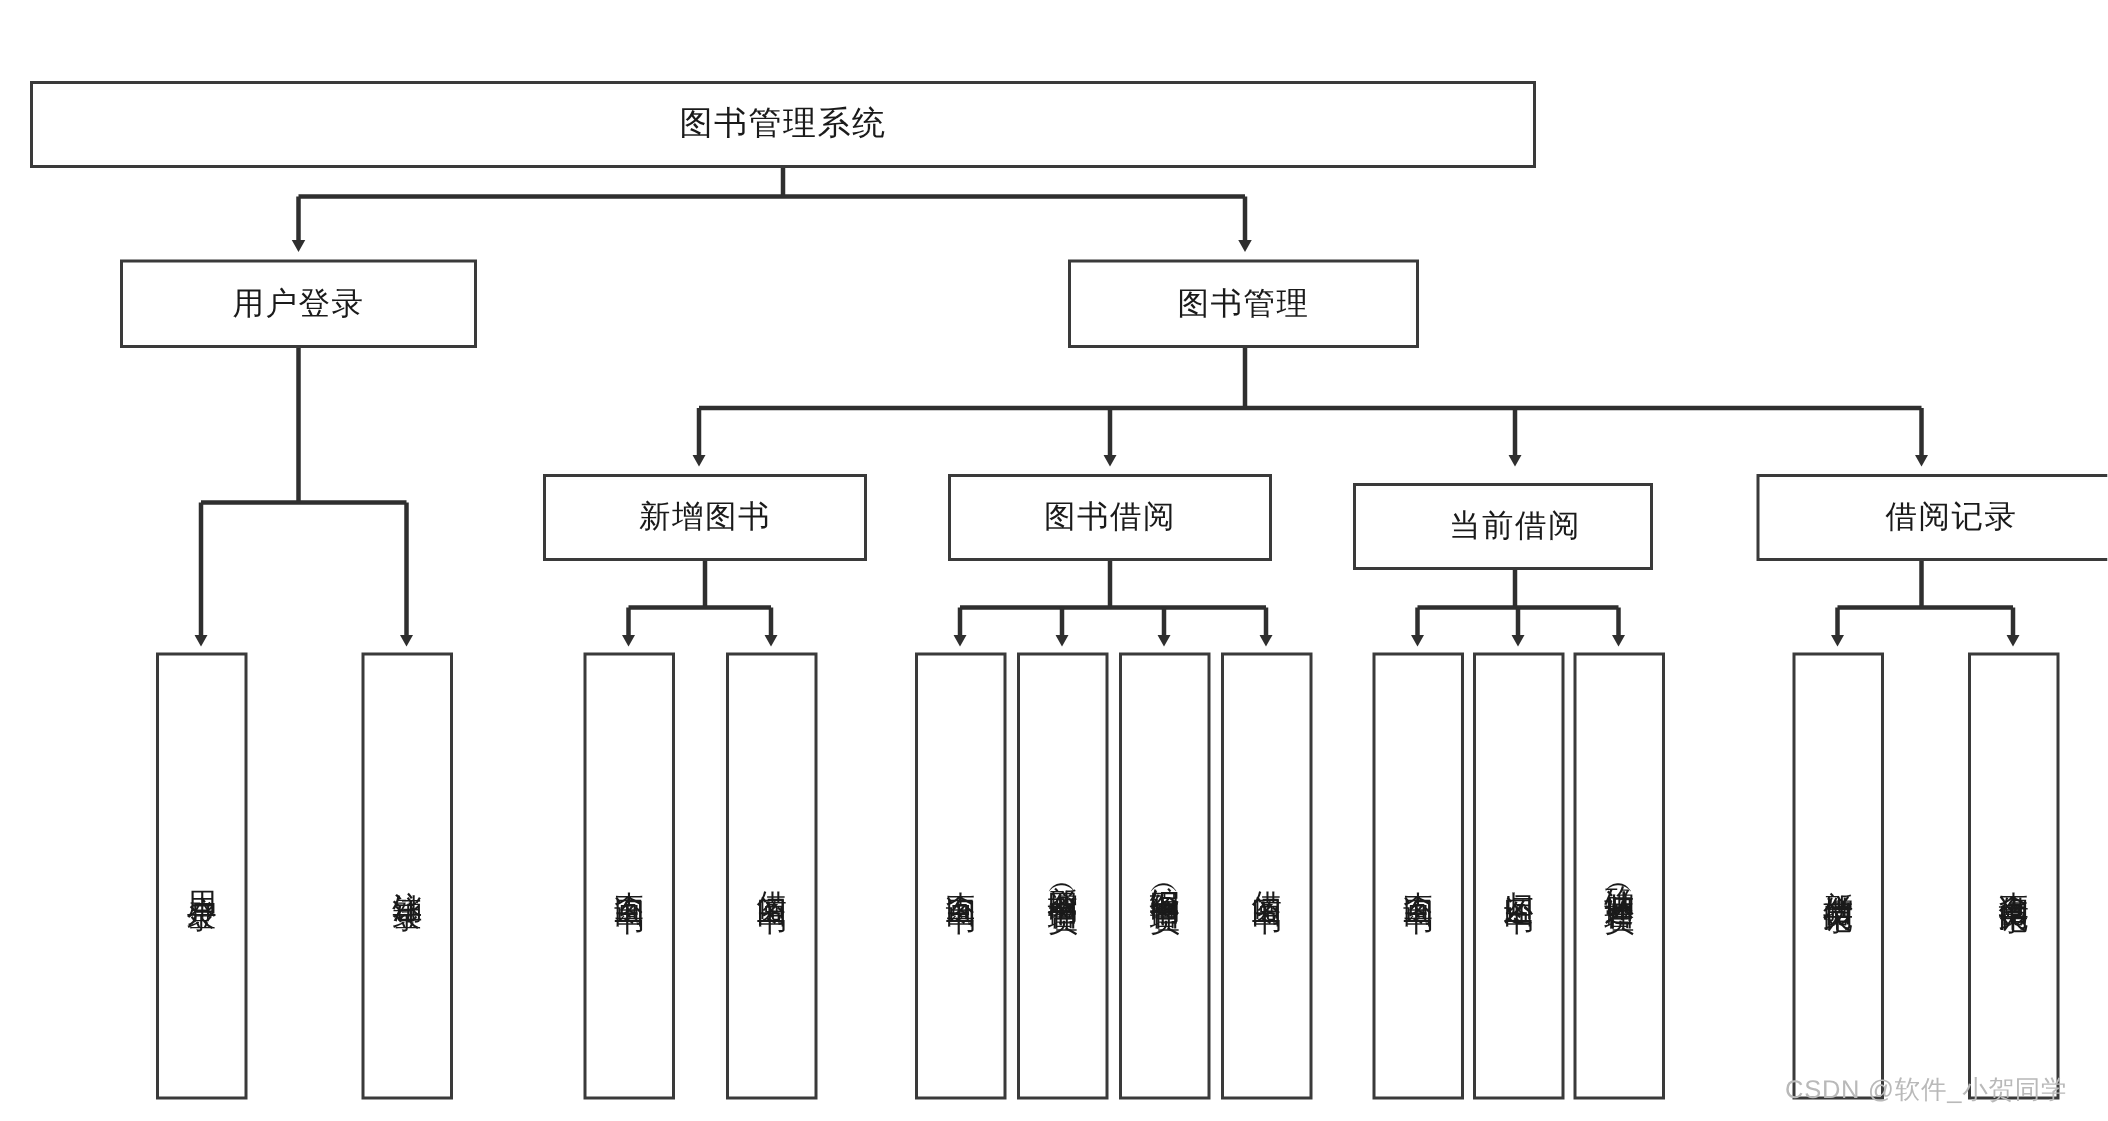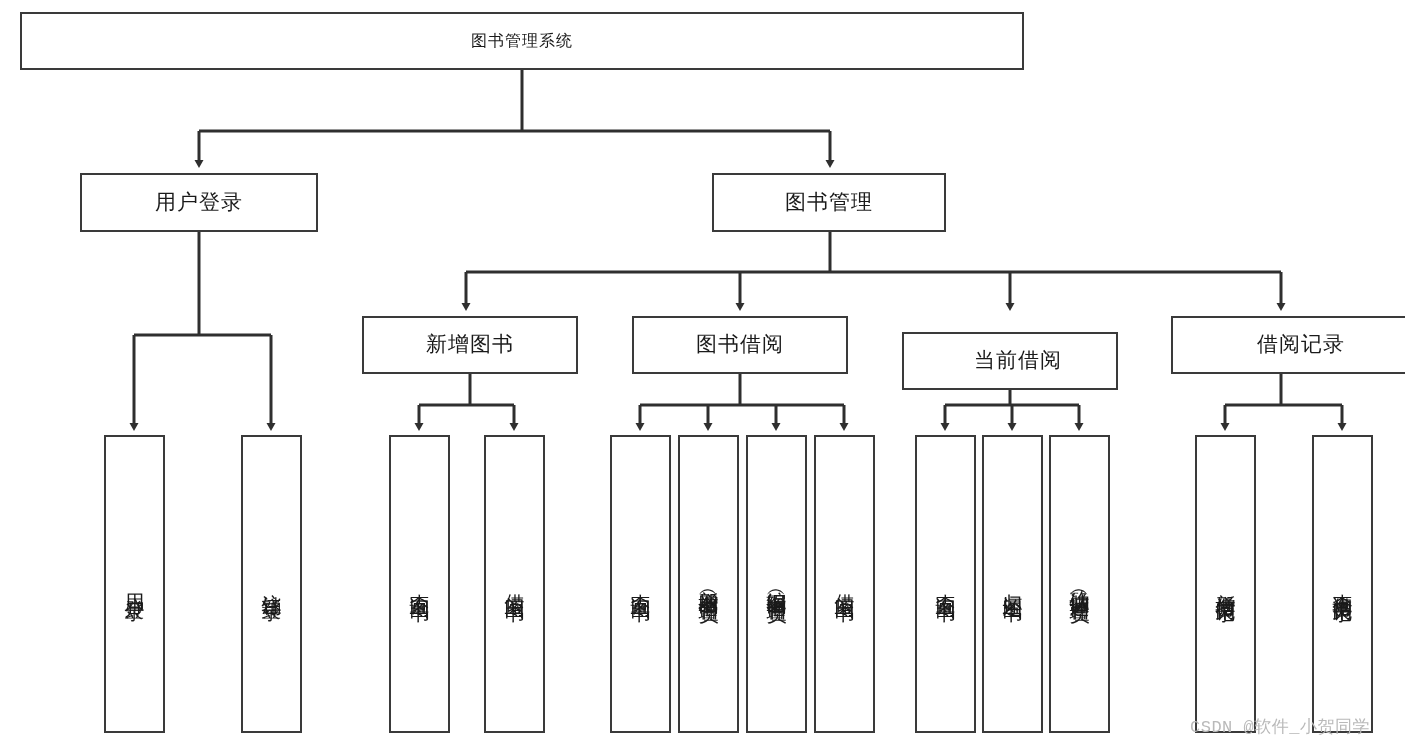--- a/index.html
+++ b/index.html
@@ -36,21 +36,22 @@
     justify-content: center;
     color: #1a1a1a;
     text-align: center;
   }
   .node.h {
     font-size: 21px;
     letter-spacing: 1px;
     line-height: 1.2;
   }
   .node.root {
-    font-size: 16px;
+    font-size: 22px;
+    margin-top: 42px;
   }
   .node.v {
     font-size: 20px;
   }
   .node.v .vtext {
     writing-mode: vertical-rl;
     text-orientation: upright;
     letter-spacing: 3px;
     line-height: 1.05;
     white-space: nowrap;
@@ -58,21 +59,21 @@
   }
   .node.v.tall .vtext {
     letter-spacing: 2px;
   }
   .watermark {
     position: absolute;
     font-size: 17px;
     color: #b9b9b9;
     letter-spacing: 0.5px;
     white-space: nowrap;
-    font-family: Liberation Mono, monospace;
+    font-family: Liberation Sans, sans-serif;
   }
 </style>
 </head>
 <body>
 
 <div id="canvas">
 
   <svg class="edges" viewBox="0 0 1405 747" xmlns="http://www.w3.org/2000/svg">
     <defs>
       <marker id="arrow" markerWidth="10" markerHeight="10" refX="4" refY="5" orient="auto" markerUnits="userSpaceOnUse">
@@ -133,21 +134,21 @@
   <div class="node h" style="left:712px; top:173px; width:234px; height:59px;">
     <span>图书管理</span>
   </div>
 
   <div class="node h" style="left:362px; top:316px; width:216px; height:58px;">
     <span>新增图书</span>
   </div>
   <div class="node h" style="left:632px; top:316px; width:216px; height:58px;text-align:center;">
     <span>图书借阅</span>
   </div>
-  <div class="node h" style="left:902px; top:332px; width:216px; height:58px;padding-left:16px;">
+  <div class="node h" style="left:902px; top:322px; width:200px; height:58px;padding-left:16px;">
     <span>当前借阅</span>
   </div>
   <div class="node h" style="left:1171px; top:316px; width:260px; height:58px;">
     <span>借阅记录</span>
   </div>
 
   <div class="node v" style="left:104px; top:435px; width:61px; height:298px;">
     <span class="vtext">用户登录</span>
   </div>
   <div class="node v" style="left:241px; top:435px; width:61px; height:298px;">

